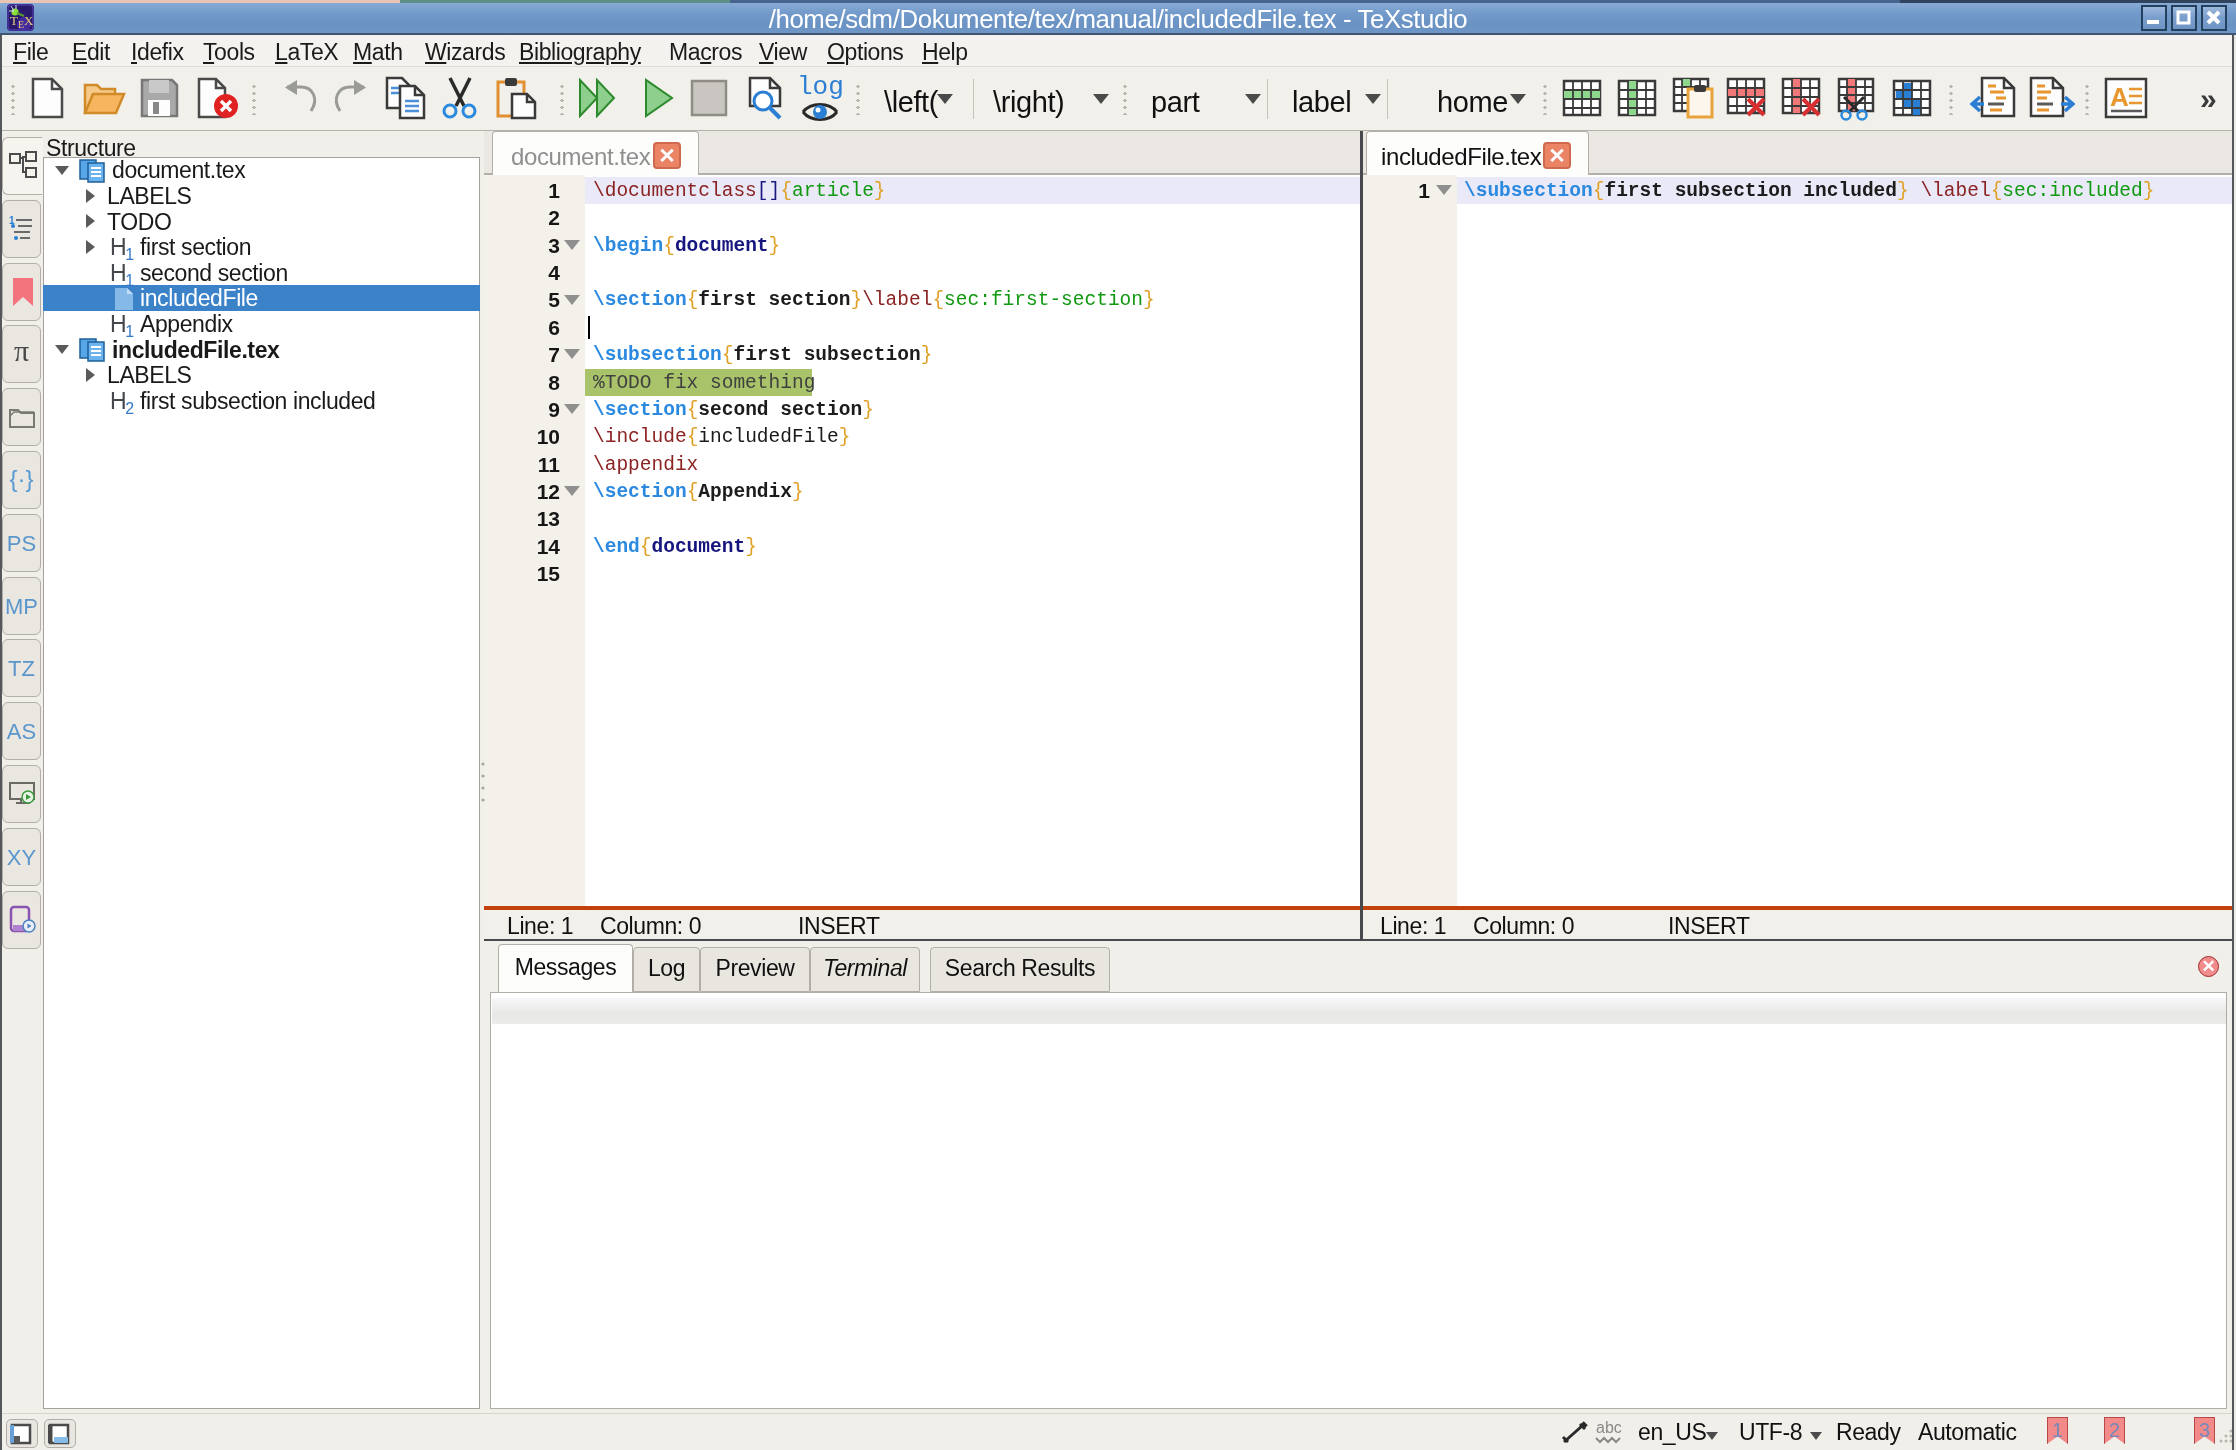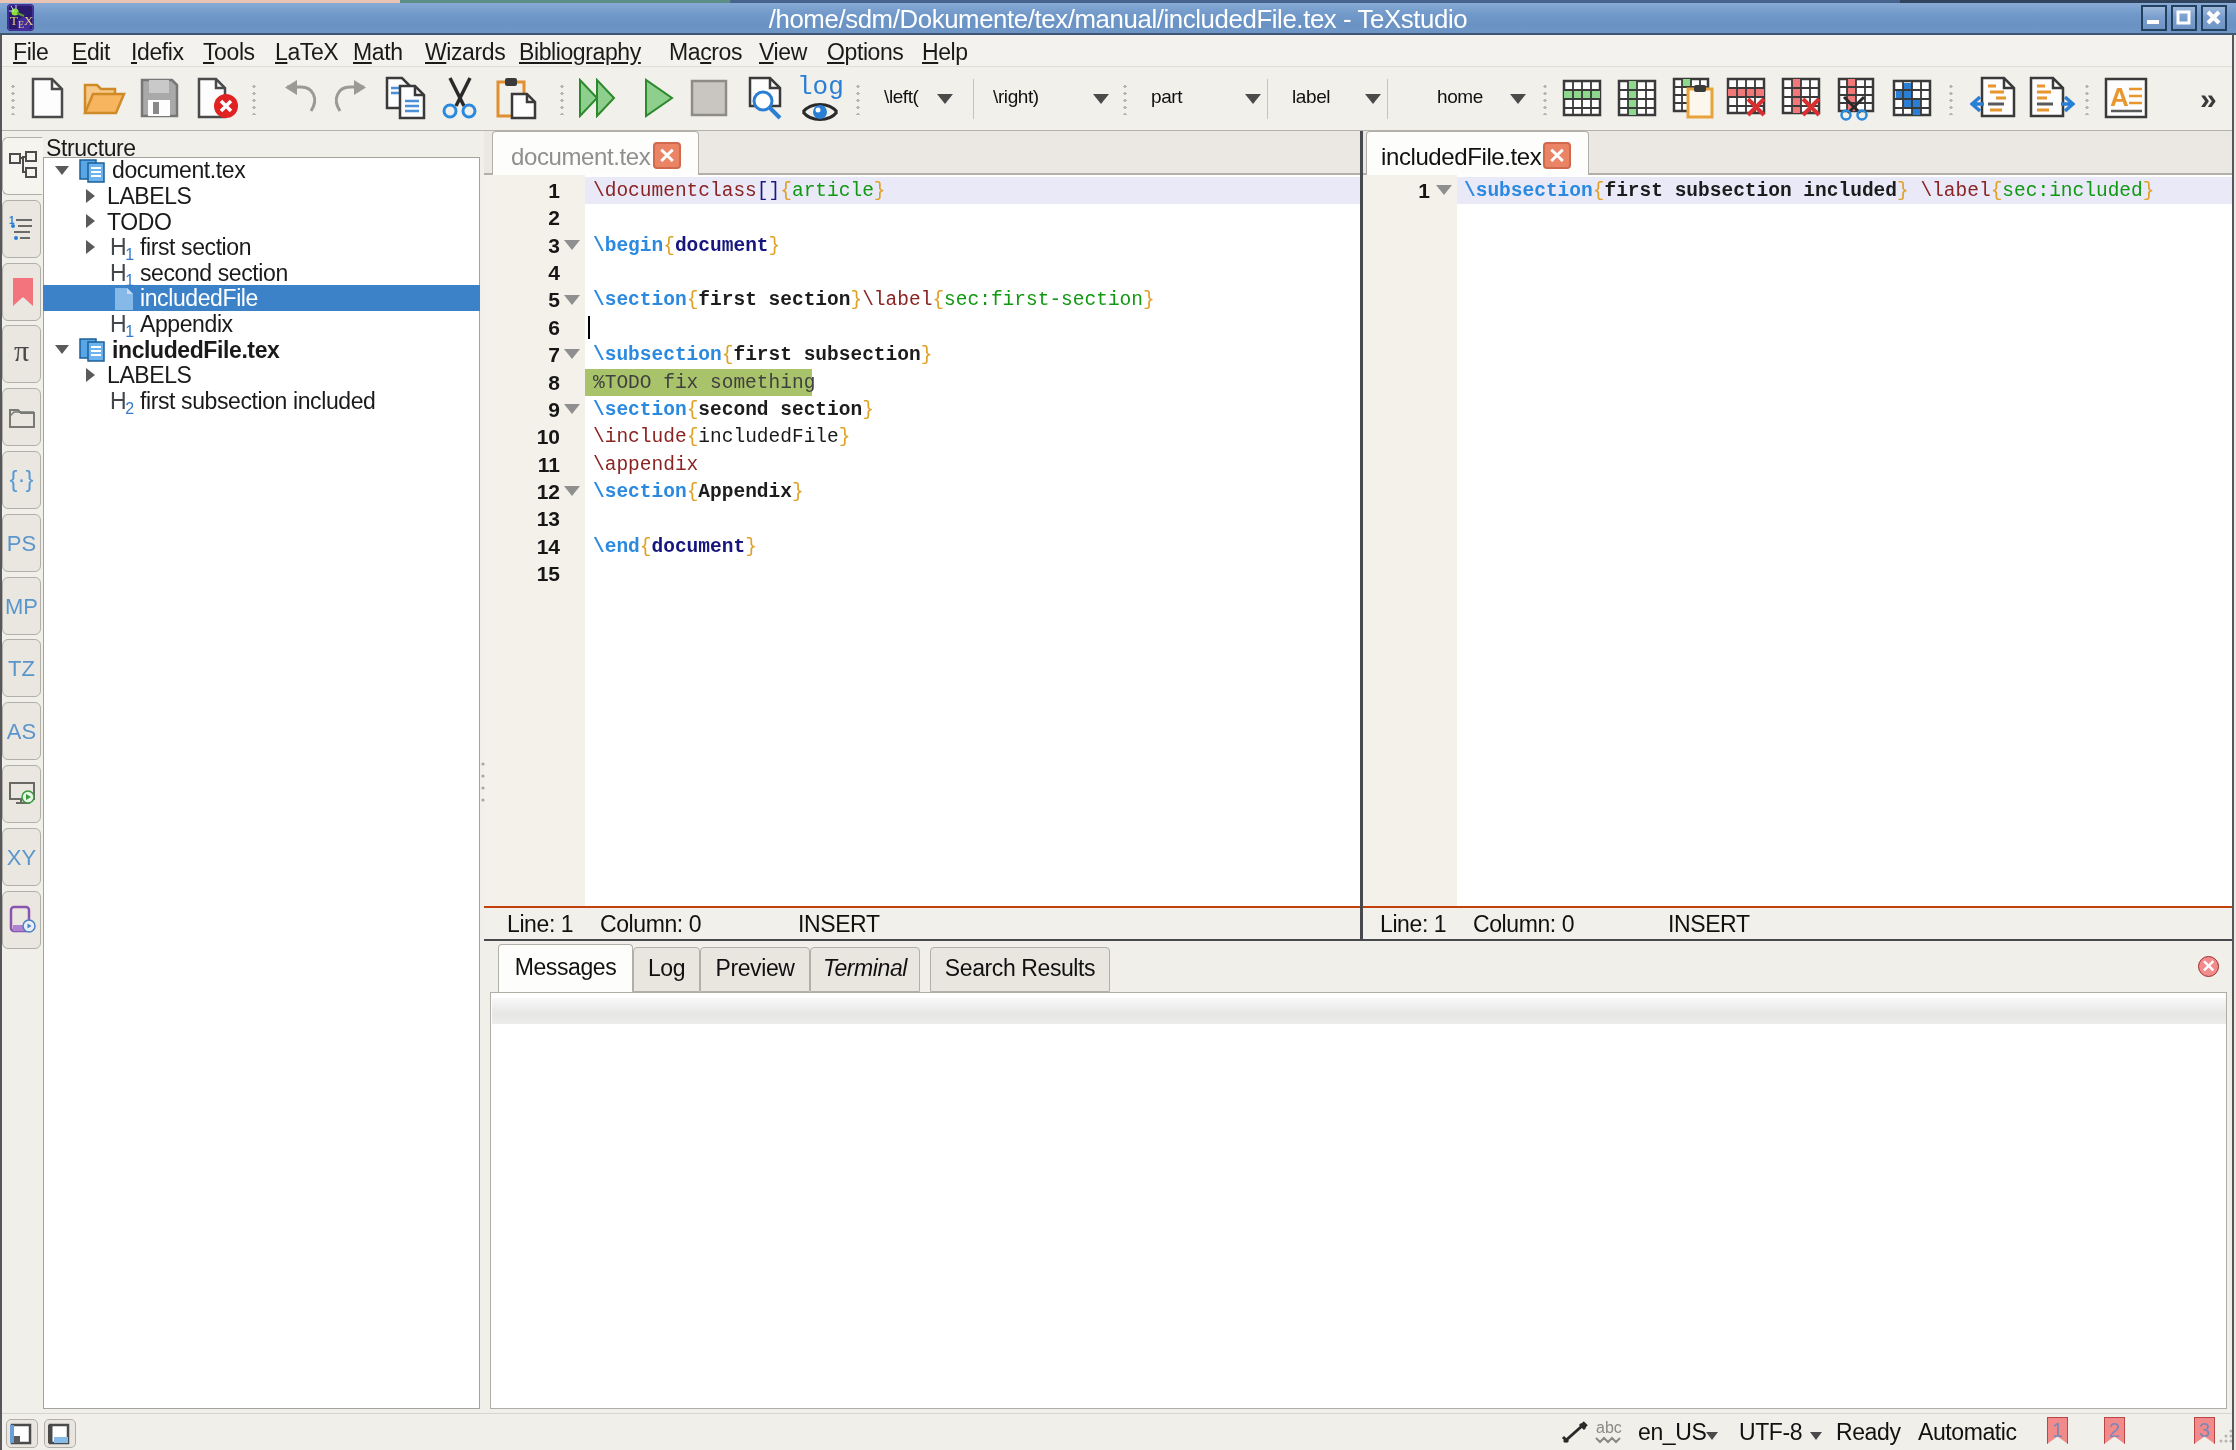--- a/index.html
+++ b/index.html
@@ -21,21 +21,21 @@
 .winbtn{top:5px;width:26px;height:26px;border:2px solid #23405f;
  background:linear-gradient(#9db9dc,#7b9fcd 45%,#6d94c5);color:#fff;}
 
 #menubar{left:0;top:35px;width:2236px;height:32px;background:#f4f2ee;border-bottom:1px solid #e0ddd7;}
 .mitem{position:absolute;top:39px;height:26px;line-height:26px;font-size:23px;letter-spacing:-0.4px;color:#1a1a1a;}
 
 #toolbar{left:0;top:67px;width:2236px;height:64px;background:#f2f0eb;border-bottom:1px solid #b5b2ac;}
 .tsep{position:absolute;top:83px;width:4px;height:32px;
  background-image:radial-gradient(circle,#b9b6b0 1.6px,transparent 1.8px);background-size:4px 7px;}
 .tvline{position:absolute;top:79px;width:1px;height:40px;background:#c6c3bd;}
-.ttext{position:absolute;top:86px;font-size:19px;letter-spacing:-0.4px;color:#111;}
+.ttext{position:absolute;top:86px;font-size:29px;letter-spacing:-0.4px;color:#111;}
 .tcaret{position:absolute;width:0;height:0;border-left:8px solid transparent;border-right:8px solid transparent;border-top:10px solid #4a4a4a;top:94px;}
 
 #sidebar{left:0;top:131px;width:43px;height:1282px;background:#f1efe9;}
 .sbtn{position:absolute;left:2px;width:39px;height:58px;border:1px solid #b2afa9;border-radius:6px;background:#eae7e1;}
 .sbtn.active{background:#f6f4ef;border-right:1px solid #f6f4ef;border-radius:6px 0 0 6px;width:41px;}
 .sbtxt{width:100%;text-align:center;font-size:22px;color:#5a96cc;position:absolute;top:16px;}
 
 #structlabel{left:46px;top:135px;font-size:23px;letter-spacing:-0.4px;color:#1a1a1a;}
 #tree{left:43px;top:157px;width:437px;height:1252px;background:#fff;border:1px solid #a5a29c;}
 .trow{position:absolute;left:0;height:26px;line-height:26px;font-size:23px;letter-spacing:-0.4px;color:#1a1a1a;white-space:nowrap;}
@@ -55,21 +55,21 @@
 .fold{position:absolute;width:0;height:0;border-left:8px solid transparent;border-right:8px solid transparent;border-top:10px solid #8f8f8f;}
 .curline{position:absolute;height:27px;background:#eae9f8;}
 .cmd{color:#8b2322;}
 .kw{color:#2b8ae0;font-weight:bold;}
 .env{color:#16167e;font-weight:bold;}
 .brace{color:#dfa226;}
 .opt{color:#1a1a80;}
 .grn{color:#119911;}
 .btxt{color:#1c1c1c;font-weight:bold;}
 .cmt{color:#404040;}
-.statbar{position:absolute;top:906px;height:33px;background:#f2f0ea;border-top:2px solid #c2410c;font-size:23px;letter-spacing:-0.4px;color:#111;}
+.statbar{position:absolute;top:906px;height:33px;background:#f2f0ea;border-top:4px solid #c2410c;font-size:23px;letter-spacing:-0.4px;color:#111;}
 .statbar span{position:absolute;top:3px;}
 #vdivider{left:1360px;top:131px;width:3px;height:810px;background:#47494d;}
 
 #bline{left:484px;top:939px;width:1752px;height:2px;background:#47494d;}
 #bpanel{left:484px;top:941px;width:1749px;height:472px;background:#f1efe9;}
 .btab{position:absolute;font-size:23px;letter-spacing:-0.4px;color:#111;border:1px solid #b2afa9;background:#e9e6e0;border-radius:4px 4px 0 0;text-align:center;}
 #bpane{left:490px;top:992px;width:1737px;height:417px;background:#fff;border:1px solid #b0aca6;}
 #bheader{left:1px;top:5px;width:1734px;height:26px;background:linear-gradient(#f8f8f8,#e7e7e6 60%,#ececeb);}
 #bclose{left:2198px;top:956px;width:21px;height:21px;border-radius:50%;background:#f28c8c;border:1.5px solid #9c2b2b;color:#fff;text-align:center;line-height:19px;font-size:17px;font-weight:bold;}
 

